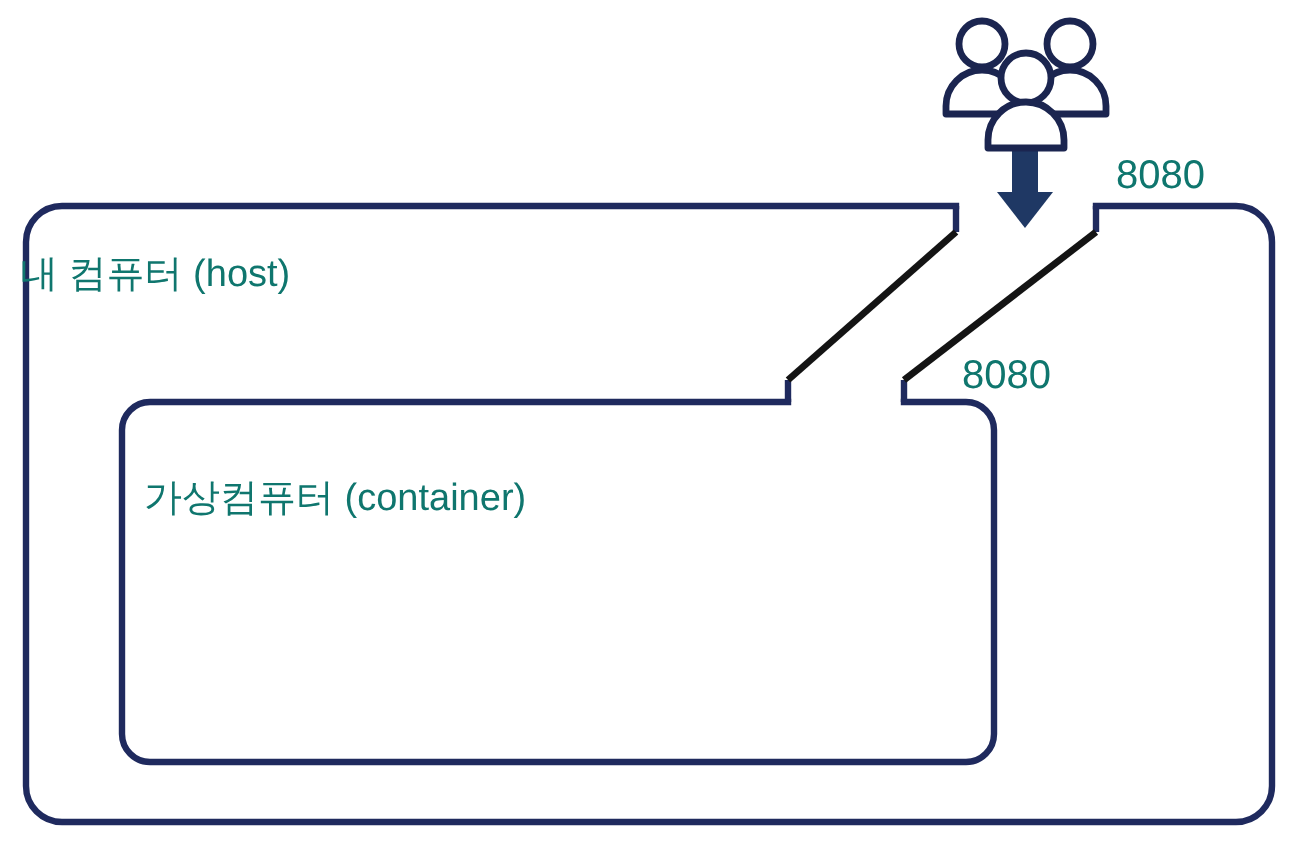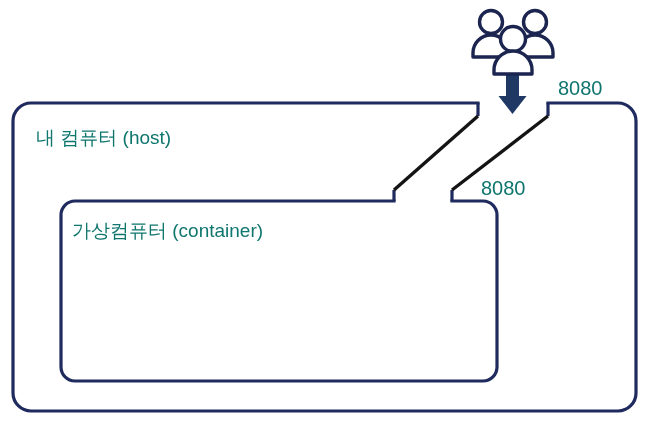--- a/index.html
+++ b/index.html
@@ -28,27 +28,27 @@
   }
   .label {
     position: absolute;
     white-space: nowrap;
     color: #0f766e;
     font-family: "Liberation Sans", "DejaVu Sans", sans-serif;
     line-height: 1;
     user-select: none;
   }
   #host-label {
-    left: 36px;
+    left: 10px;
     top: 128px;
     font-size: 19px;
   }
   #container-label {
     left: 72px;
-    top: 221px;
+    top: 240px;
     font-size: 19px;
   }
   #port-host-label {
     left: 558px;
     top: 78px;
     font-size: 20px;
   }
   #port-container-label {
     left: 481px;
     top: 178px;

